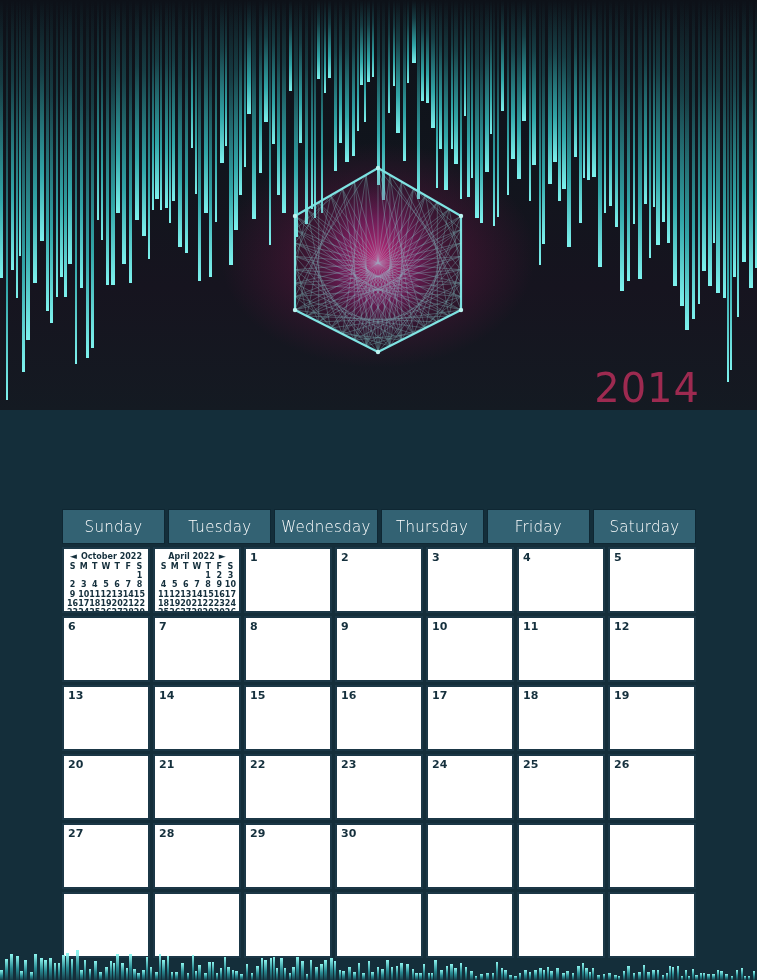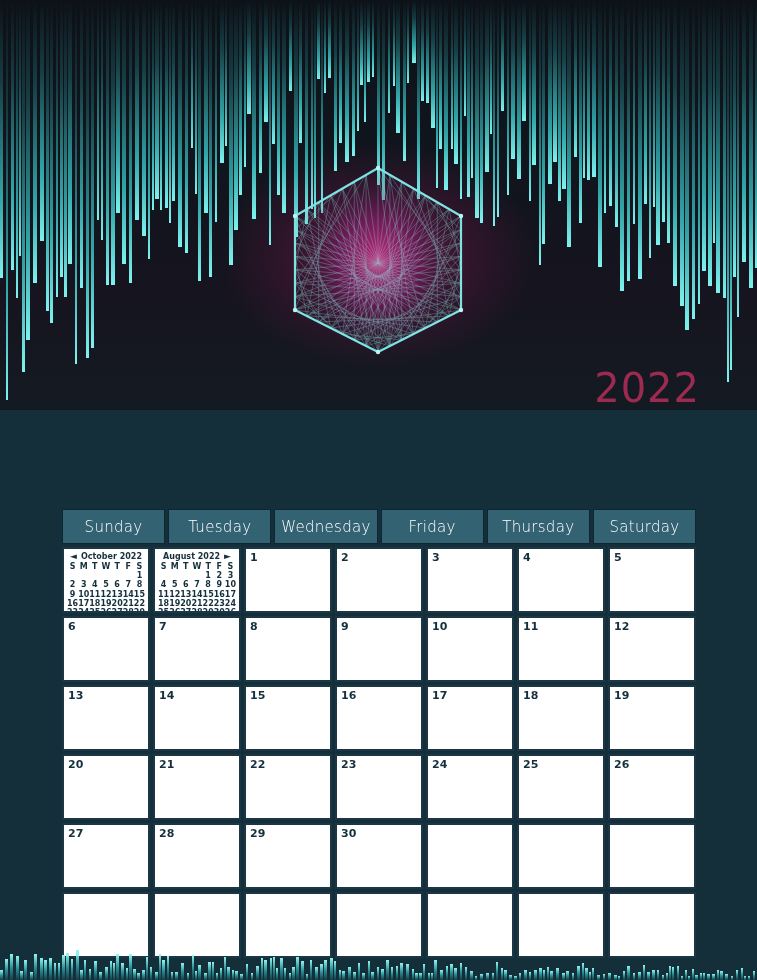--- a/index.html
+++ b/index.html
@@ -450,31 +450,31 @@
               <circle cx="178" cy="56" r="2.2"></circle>
             <circle cx="178" cy="150" r="2.2"></circle>
               <circle cx="95" cy="192" r="2.2"></circle>
             <circle cx="12" cy="150" r="2.2"></circle>
               <circle cx="12" cy="56" r="2.2"></circle>
           </g>
         </g>
       </svg>
     </div>
 
-    <div class="year">2022</div>
+    <div class="year">2014</div>
   </div>
 
 
   <div class="cal">
     <div class="cal-row cal-head" id="dowRow">
         <div class="dow">Sunday</div>
         <div class="dow">Tuesday</div>
         <div class="dow">Wednesday</div>
+        <div class="dow">Thursday</div>
         <div class="dow">Friday</div>
-        <div class="dow">Thursday</div>
         <div class="dow">Saturday</div>
       </div>
     <div id="weeksHost">
         <div class="cal-row week">
           <div class="cell">
             <div class="mini">
               <div class="mini-hd">
                 <span class="arrow">◄</span>
                 <span>October 2022</span>
               </div>
@@ -534,21 +534,21 @@
                     <td>28</td>
                     <td>29</td>
                   </tr>
                 </tbody>
               </table>
             </div>
           </div>
           <div class="cell">
             <div class="mini">
               <div class="mini-hd">
-                <span>August 2022</span>
+                <span>April 2022</span>
                 <span class="arrow">►</span>
               </div>
               <table>
                 <tbody>
                   <tr>
                     <th>S</th>
                     <th>M</th>
                     <th>T</th>
                     <th>W</th>
                     <th>T</th>

